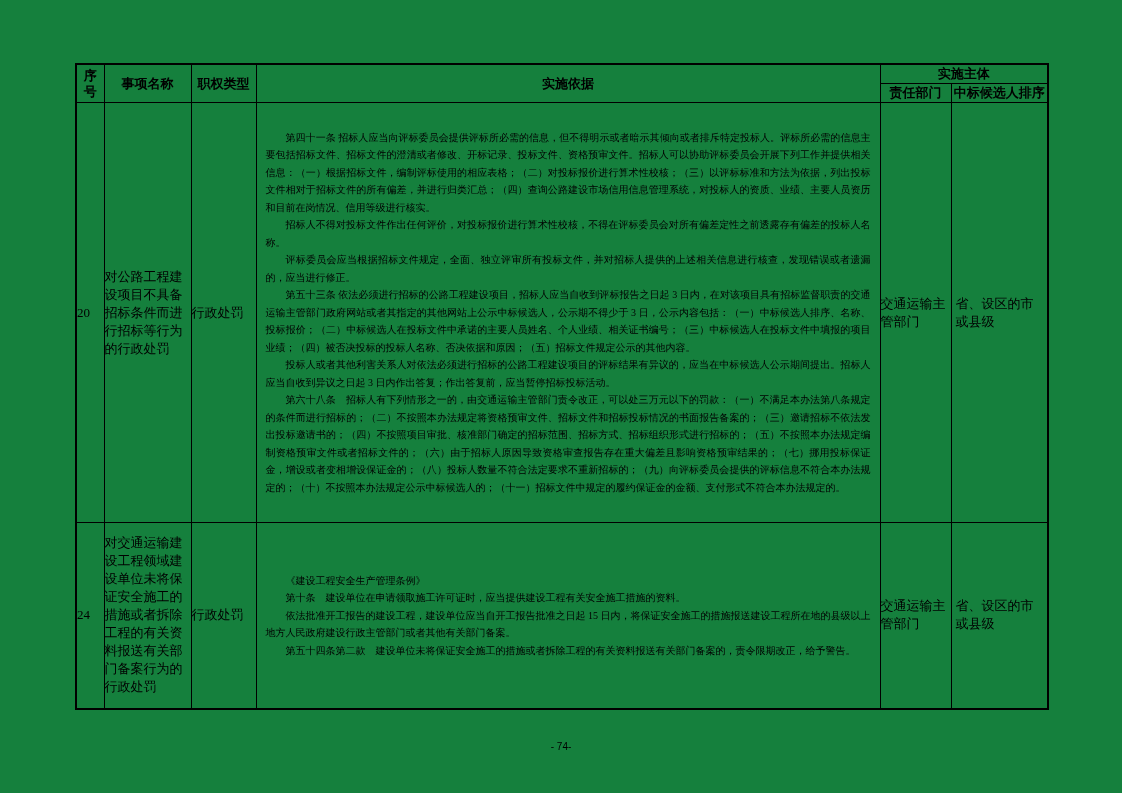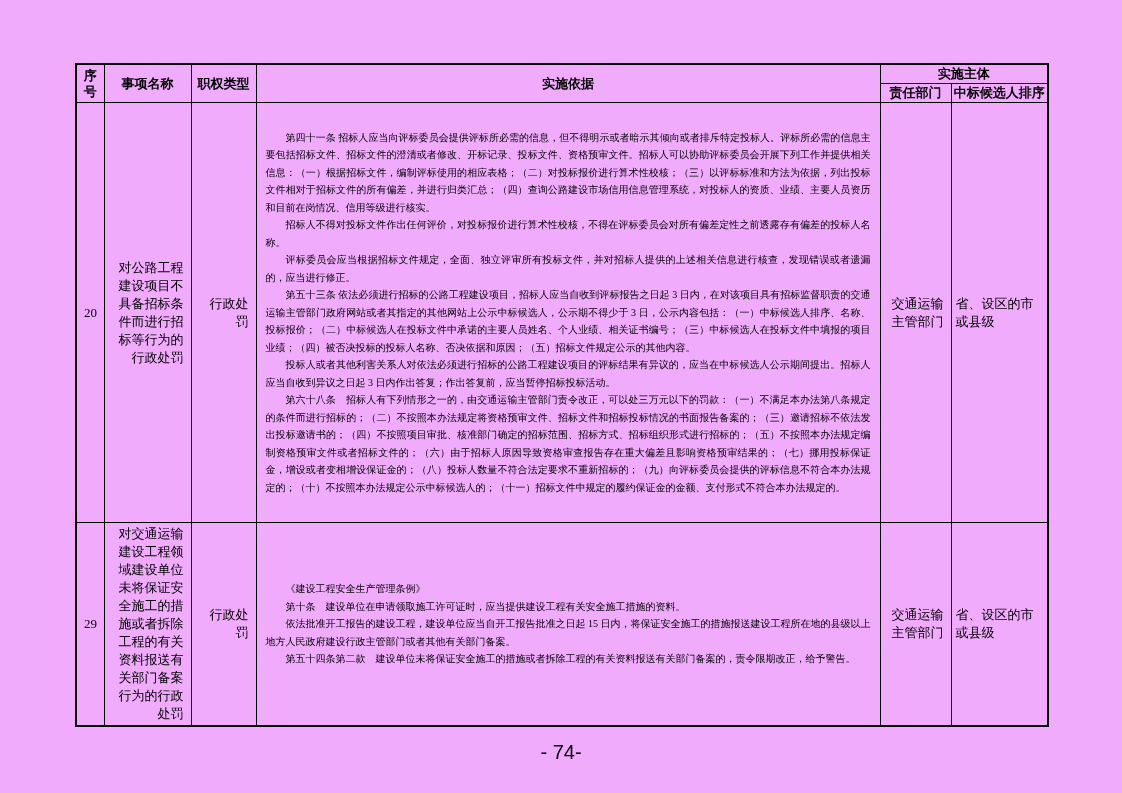--- a/index.html
+++ b/index.html
@@ -1,20 +1,20 @@
 <!DOCTYPE html>
 <html lang="zh"><head>
 <meta charset="utf-8">
 <style>
   html, body { margin: 0; padding: 0; }
   .page {
     position: relative;
     width: 1122px;
     height: 793px;
-    background: #f0abfc;
+    background: #15803d;
     color: #000;
     font-family: "Liberation Serif", "DejaVu Serif", serif;
     overflow: hidden;
   }
   table.doc-table {
     position: absolute;
     left: 75px;
     top: 63px;
     width: 972px;
     border-collapse: collapse;
@@ -29,43 +29,43 @@
   .doc-table th {
     font-size: 13px;
     font-weight: bold;
     text-align: center;
     vertical-align: middle;
     line-height: 16px;
     padding: 1px 2px;
   }
   td.cell-center {
     font-size: 13px;
-    text-align: right;
+    text-align: left;
     vertical-align: middle;
     line-height: 18px;
-    padding: 2px 7px;
+    padding: 2px 0;
   }
   td.cell-basis {
     font-size: 10px;
     vertical-align: middle;
     text-align: justify;
     line-height: 17.5px;
     padding: 7px 9px;
   }
   td.cell-basis p {
     margin: 0;
     text-indent: 2em;
   }
   .footer {
     position: absolute;
     left: 0;
     top: 741px;
     width: 100%;
     text-align: center;
-    font-size: 20px;
+    font-size: 10px;
     font-family: "Liberation Sans", "DejaVu Sans", sans-serif;
     color: #000;
   }
 </style>
 </head>
 <body>
 
 <div class="page">
 
   <table class="doc-table">
@@ -100,21 +100,21 @@
           <p>招标人不得对投标文件作出任何评价，对投标报价进行算术性校核，不得在评标委员会对所有偏差定性之前透露存有偏差的投标人名称。</p>
           <p>评标委员会应当根据招标文件规定，全面、独立评审所有投标文件，并对招标人提供的上述相关信息进行核查，发现错误或者遗漏的，应当进行修正。</p>
           <p>第五十三条 依法必须进行招标的公路工程建设项目，招标人应当自收到评标报告之日起 3 日内，在对该项目具有招标监督职责的交通运输主管部门政府网站或者其指定的其他网站上公示中标候选人，公示期不得少于 3 日，公示内容包括：（一）中标候选人排序、名称、投标报价；（二）中标候选人在投标文件中承诺的主要人员姓名、个人业绩、相关证书编号；（三）中标候选人在投标文件中填报的项目业绩；（四）被否决投标的投标人名称、否决依据和原因；（五）招标文件规定公示的其他内容。</p>
           <p>投标人或者其他利害关系人对依法必须进行招标的公路工程建设项目的评标结果有异议的，应当在中标候选人公示期间提出。招标人应当自收到异议之日起 3 日内作出答复；作出答复前，应当暂停招标投标活动。</p>
           <p>第六十八条　招标人有下列情形之一的，由交通运输主管部门责令改正，可以处三万元以下的罚款：（一）不满足本办法第八条规定的条件而进行招标的；（二）不按照本办法规定将资格预审文件、招标文件和招标投标情况的书面报告备案的；（三）邀请招标不依法发出投标邀请书的；（四）不按照项目审批、核准部门确定的招标范围、招标方式、招标组织形式进行招标的；（五）不按照本办法规定编制资格预审文件或者招标文件的；（六）由于招标人原因导致资格审查报告存在重大偏差且影响资格预审结果的；（七）挪用投标保证金，增设或者变相增设保证金的；（八）投标人数量不符合法定要求不重新招标的；（九）向评标委员会提供的评标信息不符合本办法规定的；（十）不按照本办法规定公示中标候选人的；（十一）招标文件中规定的履约保证金的金额、支付形式不符合本办法规定的。</p>
         </td>
         <td class="cell-center">交通运输主管部门</td>
         <td class="cell-center" style="text-align:left; padding:2px 4px;">省、设区的市或县级</td>
       </tr>
       <tr style="height:186px">
-        <td class="cell-center">29</td>
+        <td class="cell-center">24</td>
         <td class="cell-center">对交通运输建设工程领域建设单位未将保证安全施工的措施或者拆除工程的有关资料报送有关部门备案行为的行政处罚</td>
         <td class="cell-center">行政处罚</td>
         <td class="cell-basis">
           <p>《建设工程安全生产管理条例》</p>
           <p>第十条　建设单位在申请领取施工许可证时，应当提供建设工程有关安全施工措施的资料。</p>
           <p>依法批准开工报告的建设工程，建设单位应当自开工报告批准之日起 15 日内，将保证安全施工的措施报送建设工程所在地的县级以上地方人民政府建设行政主管部门或者其他有关部门备案。</p>
           <p>第五十四条第二款　建设单位未将保证安全施工的措施或者拆除工程的有关资料报送有关部门备案的，责令限期改正，给予警告。</p>
         </td>
         <td class="cell-center">交通运输主管部门</td>
         <td class="cell-center" style="text-align:left; padding:2px 4px;">省、设区的市或县级</td>

